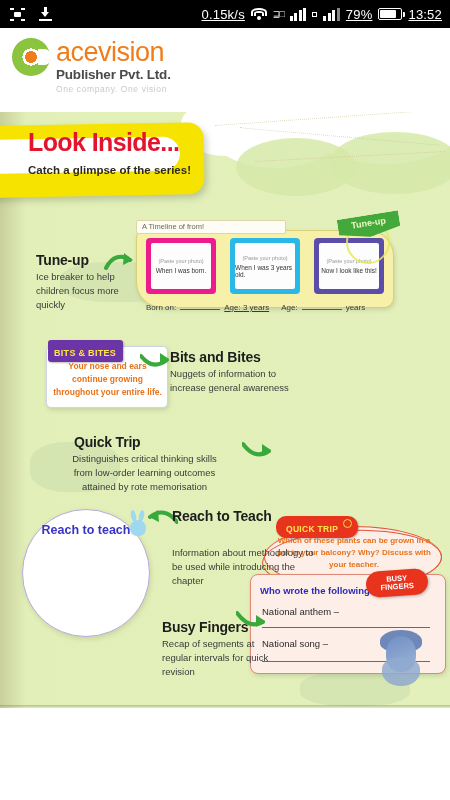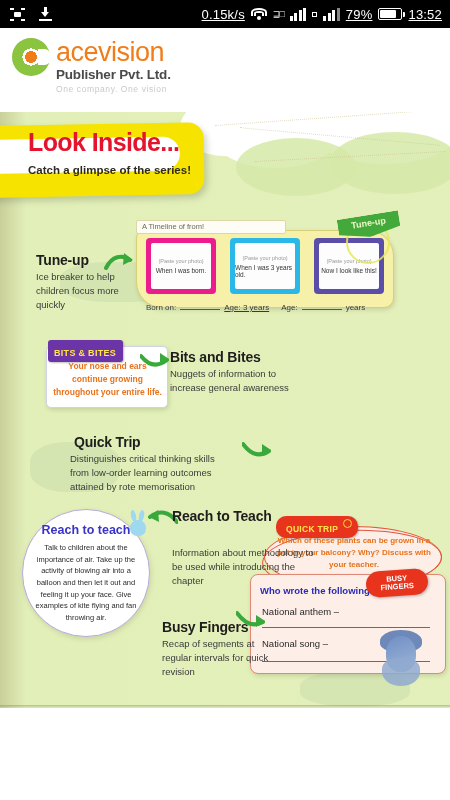--- a/index.html
+++ b/index.html
@@ -320,31 +320,30 @@
     <i></i>
   </div>
   <div class="qt-text">Which of these plants can be grown in a pot in your balcony? Why? Discuss with your teacher.</div>
   <div class="qt-list">
     <b>·&nbsp;<span>Mango</span></b>
     <b>·&nbsp;<span>Rose</span></b>
     <b>·&nbsp;<span>Pumpkin</span></b>
   </div>
 
   <div class="feat-title" style="left:74px;top:322px;">Quick Trip</div>
-  <div class="feat-desc" style="left:70px;top:340px;width:165px;">Distinguishes critical thinking skills from low-order learning outcomes attained by rote memorisation</div>
+  <div class="feat-desc" style="left:62px;top:340px;width:165px;text-align:center;">Distinguishes critical thinking skills from low-order learning outcomes attained by rote memorisation</div>
   <div class="arrow" style="left:242px;top:328px;">
     <svg viewBox="0 0 30 20">
         <path d="M1 4 C9 15, 18 17, 27 11" stroke="#3aa93b" stroke-width="4" fill="none" stroke-linecap="round"></path>
         <path d="M20 4 L29 10 L20 16 Z" fill="#3aa93b"></path>
       </svg>
   </div>
 
   <div class="rt-circle"></div>
   <div class="rt-title">Reach to teach</div>
-  <div class="rt-text">Talk to children about the importance of air. Take up the activity of blowing air into a balloon and then let it out and feeling it up your face. Give examples of kite flying and fan throwing air.</div>
   <div class="rt-bunny">
     <div class="ear l"></div>
       <div class="ear r"></div>
       <div class="body"></div>
   </div>
 
   <div class="arrow" style="left:148px;top:396px;">
     <svg viewBox="0 0 30 20">
         <path d="M29 14 C21 3, 11 2, 2 9" stroke="#3aa93b" stroke-width="4" fill="none" stroke-linecap="round"></path>
         <path d="M10 2 L1 9 L11 14 Z" fill="#3aa93b"></path>

